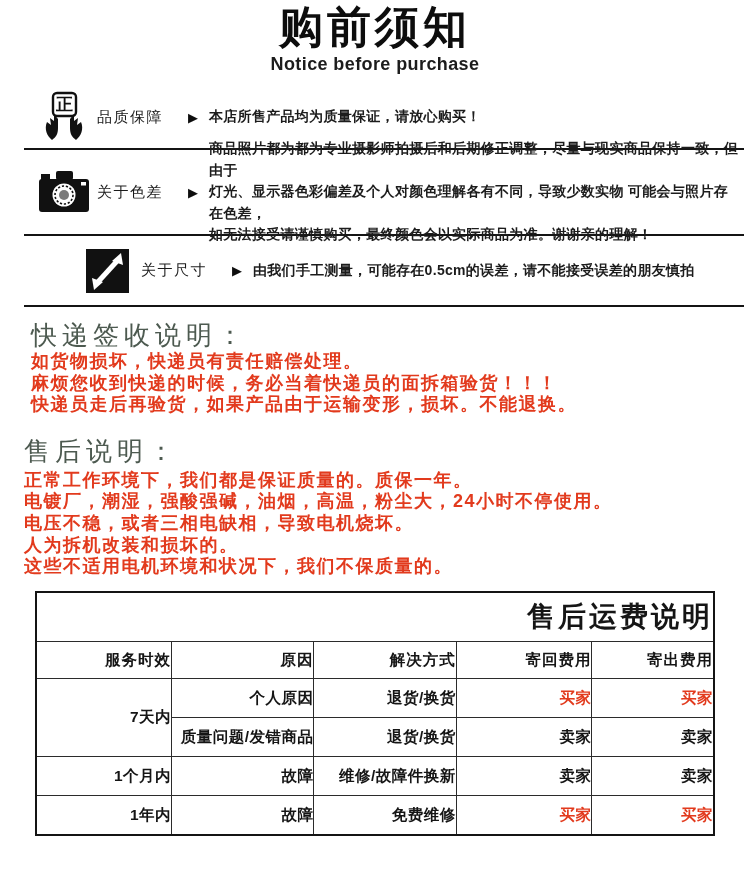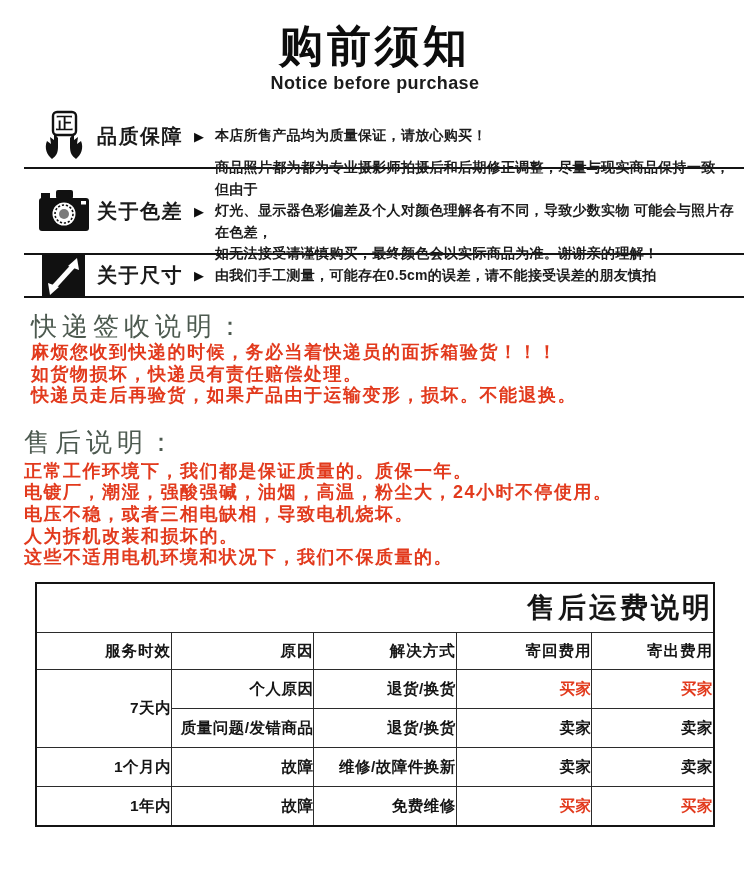--- a/index.html
+++ b/index.html
@@ -5,21 +5,21 @@
   * { box-sizing: border-box; margin: 0; padding: 0; }
   html, body { width: 750px; background: #ffffff; }
   body {
     height: 879px;
     font-family: "Liberation Sans", "DejaVu Sans", sans-serif;
     color: #1a1a1a;
     overflow: hidden;
   }
 
   
-  .page-header { text-align: center; padding-top: 20px; }
+  .page-header { text-align: center; padding-top: 1px; }
   .page-title {
     font-size: 44px;
     font-weight: 900;
     letter-spacing: 4px;
     color: #0d0d0d;
     line-height: 52px;
   }
   .page-subtitle {
     font-size: 18px;
     font-weight: 700;
@@ -29,30 +29,30 @@
   }
 
   
   .notice-row {
     display: flex;
     align-items: center;
     padding: 0 10px 0 36px;
   }
   .notice-row.r1 { height: 62px; margin-top: 11px; }
   .notice-row.r2 { height: 84px; }
-  .notice-row.r3 { height: 41px; }
+  .notice-row.r3 { height: 69px; margin-left: 44px; }
   .icon-box {
     flex: 0 0 56px;
     display: flex; align-items: center; justify-content: center;
   }
   .notice-label {
     flex: 0 0 80px;
     margin-left: 5px;
-    font-size: 20px;
-    font-weight: 700;
+    font-size: 15px;
+    font-weight: 400;
     letter-spacing: 1.5px;
     white-space: nowrap;
   }
   .bullet {
     flex: 0 0 32px;
     text-align: center;
     font-size: 13px;
     color: #0d0d0d;
     line-height: 1;
   }
@@ -180,22 +180,22 @@
   <div class="notice-label">关于尺寸</div>
   <div class="bullet">▶</div>
   <div class="notice-text">
     <div>由我们手工测量，可能存在0.5cm的误差，请不能接受误差的朋友慎拍</div>
   </div>
 </div>
 <hr class="sep">
 
 <div class="section sec-delivery">
   <div class="sec-heading">快递签收说明：</div>
+  <div class="red-line">如货物损坏，快递员有责任赔偿处理。</div>
   <div class="red-line">麻烦您收到快递的时候，务必当着快递员的面拆箱验货！！！</div>
-  <div class="red-line">如货物损坏，快递员有责任赔偿处理。</div>
   <div class="red-line">快递员走后再验货，如果产品由于运输变形，损坏。不能退换。</div>
 </div>
 
 <div class="section sec-aftersales">
   <div class="sec-heading">售后说明：</div>
   <div class="red-line">正常工作环境下，我们都是保证质量的。质保一年。</div>
   <div class="red-line">电镀厂，潮湿，强酸强碱，油烟，高温，粉尘大，24小时不停使用。</div>
   <div class="red-line">电压不稳，或者三相电缺相，导致电机烧坏。</div>
   <div class="red-line">人为拆机改装和损坏的。</div>
   <div class="red-line">这些不适用电机环境和状况下，我们不保质量的。</div>

